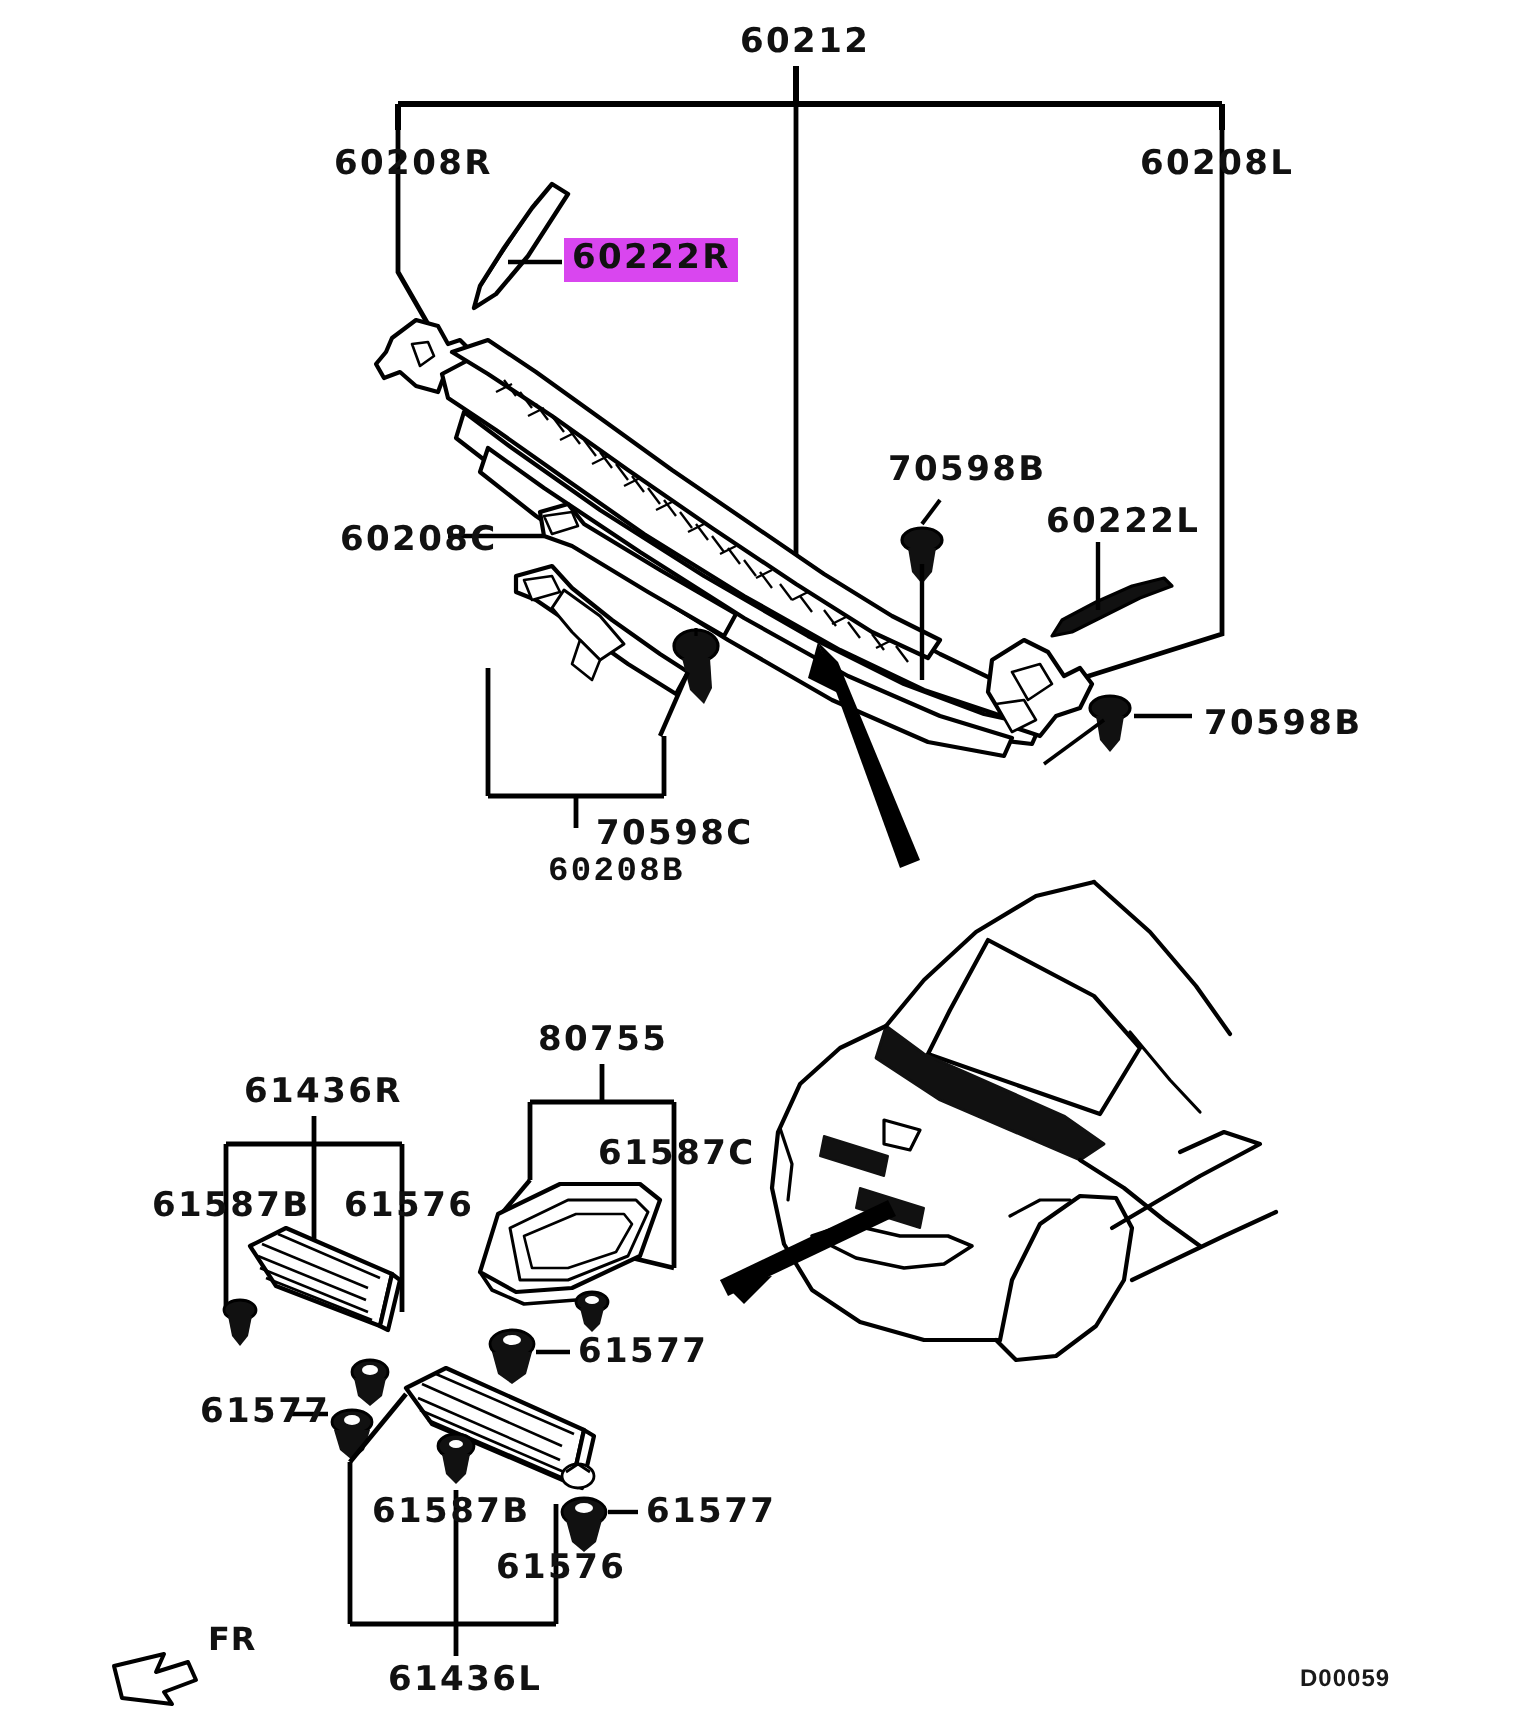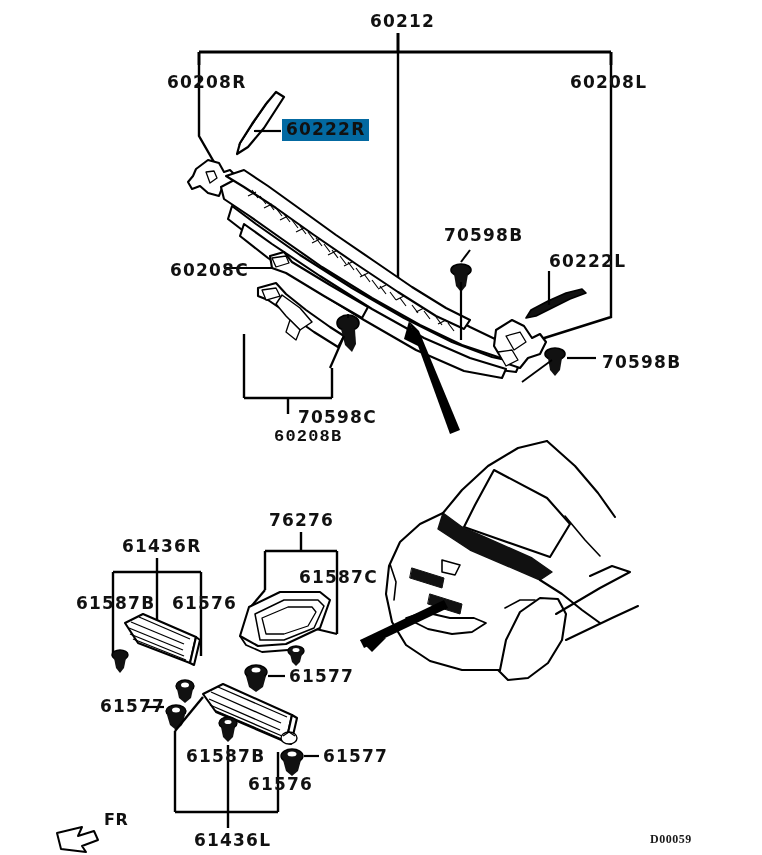--- a/index.html
+++ b/index.html
@@ -29,30 +29,30 @@
     position: absolute;
     font-family: "DejaVu Sans", "Liberation Sans", sans-serif;
     font-size: 17px;
     font-weight: 700;
     letter-spacing: 1.2px;
     color: #111111;
     white-space: nowrap;
     line-height: 1;
   }
   .lbl.hl {
-    background: #0369a1;
+    background: #d946ef;
     padding: 2px 4px 3px 4px;
   }
   .lbl.fr {
     font-size: 16px;
     letter-spacing: 0.5px;
     margin-left: 48px;
   }
   .lbl.code {
-    font-family: Liberation Serif, serif;
+    font-family: Liberation Sans, sans-serif;
     font-size: 12px;
     font-weight: 700;
     letter-spacing: 0.5px;
     color: #1a1a1a;
     padding-left: 17px;
   }
 </style>
 </head>
 <body>
 
@@ -375,29 +375,29 @@
   <div class="lbl" style="left:167px; top:74px;">60208R</div>
 
   <div class="lbl" style="left:570px; top:74px;">60208L</div>
 
   <div class="lbl hl" style="left:282px; top:119px;">60222R</div>
 
   <div class="lbl" style="left:170px; top:262px;">60208C</div>
 
   <div class="lbl" style="left:444px; top:227px;">70598B</div>
 
-  <div class="lbl" style="left:549px; top:253px;">60222L</div>
+  <div class="lbl" style="left:523px; top:253px;">60222L</div>
 
   <div class="lbl" style="left:602px; top:354px;">70598B</div>
 
   <div class="lbl" style="left:298px; top:375px;margin-top:34px;">70598C</div>
 
   <div class="lbl" style="left:274px; top:428px;font-family:Liberation Mono, monospace;">60208B</div>
 
-  <div class="lbl" style="left:269px; top:512px;">76276</div>
+  <div class="lbl" style="left:269px; top:512px;">80755</div>
 
   <div class="lbl" style="left:122px; top:538px;">61436R</div>
 
   <div class="lbl" style="left:299px; top:569px;">61587C</div>
 
   <div class="lbl" style="left:76px; top:595px;">61587B</div>
 
   <div class="lbl" style="left:172px; top:595px;">61576</div>
 
   <div class="lbl" style="left:289px; top:668px;">61577</div>

